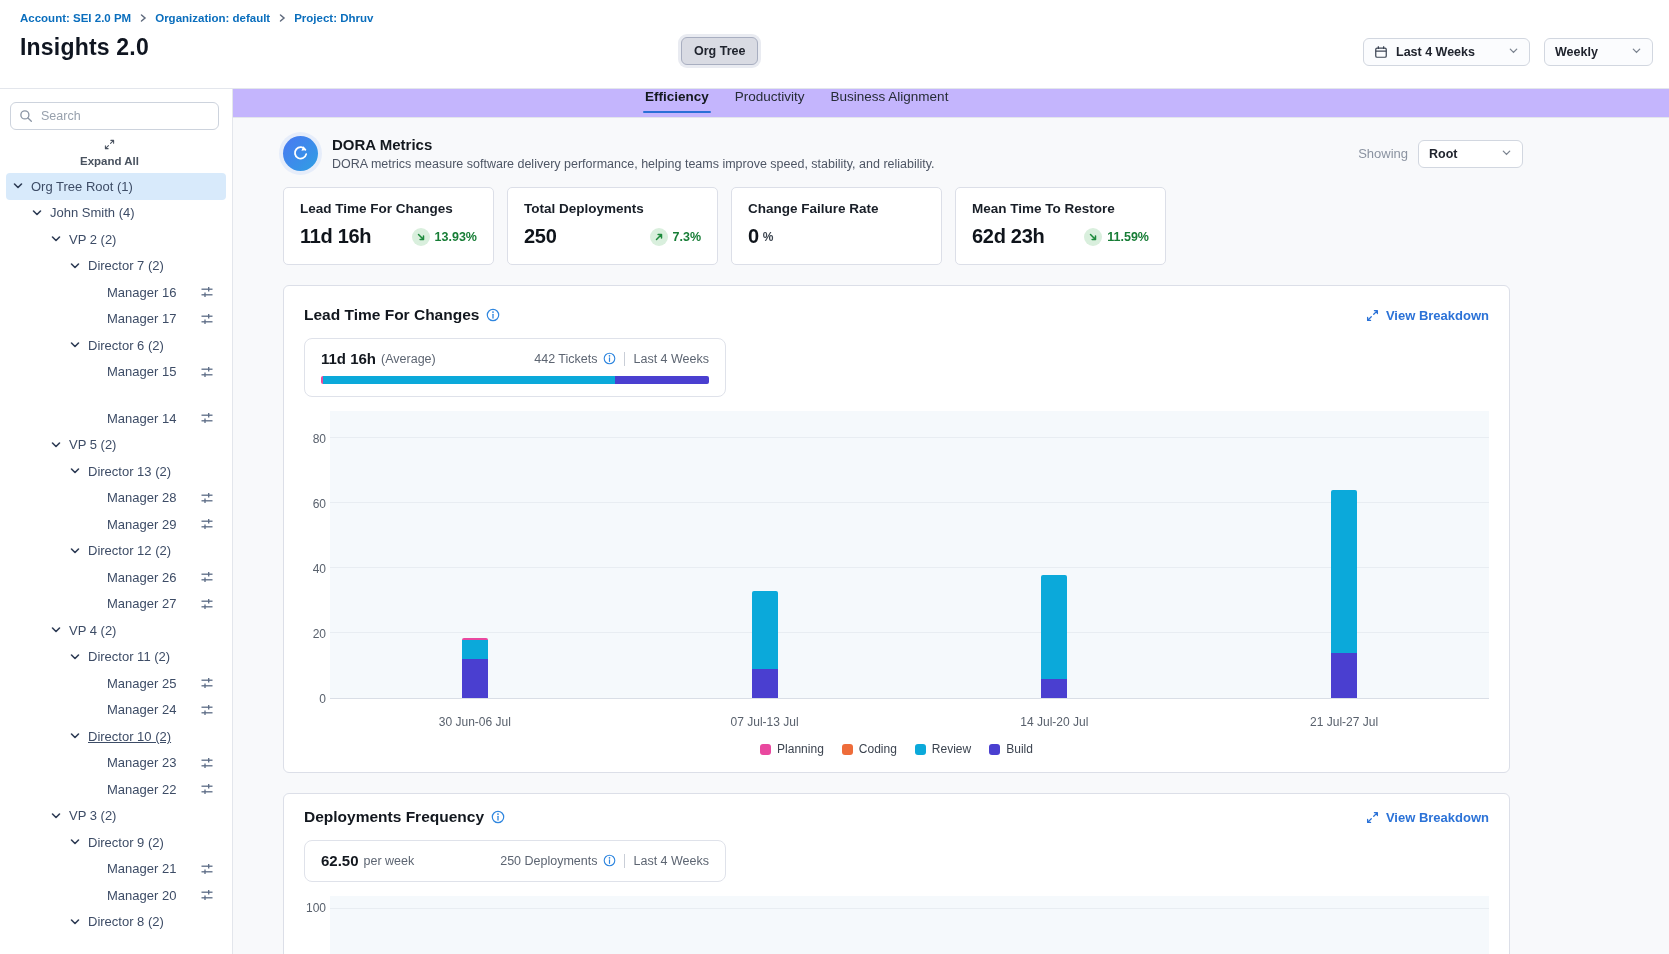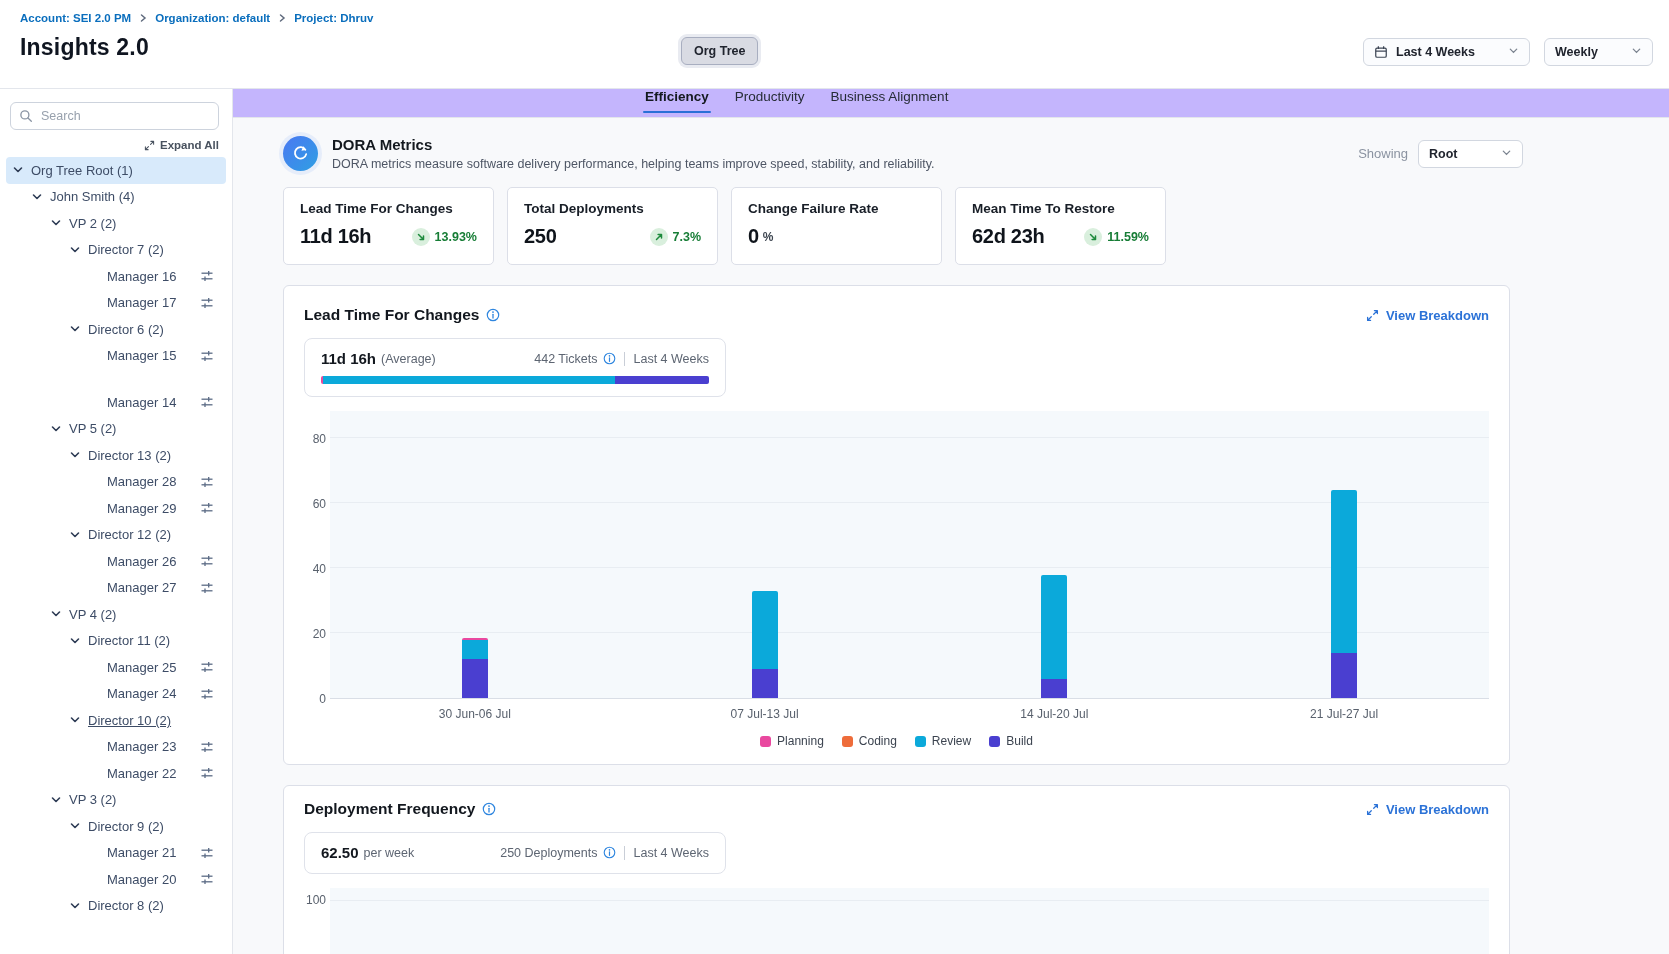--- a/index.html
+++ b/index.html
@@ -22,21 +22,21 @@
 
   
   .body { display:flex; height:866px; border-top:1px solid #e3e6ec; }
   .sidebar { width:233px; border-right:1px solid #e3e6ec; background:#fff; flex:none; display:flex; flex-direction:column; overflow:hidden; }
   .side-header { height:33px; border-bottom:1px solid #e6e8ee; display:flex; align-items:center; padding:0 12px; gap:7px; }
   .side-header-label { font-size:14px; font-weight:800; color:#161c26; flex:1; }
   .search-wrap { margin:13px 13px 0 10px; position:relative; }
   .search-input { width:100%; height:28px; border:1px solid #cdd3dd; border-radius:6px; padding:0 8px 0 30px; font-size:12.5px; color:#30394a; outline:none; background:#fff; }
   .search-input::placeholder { color:#98a1ad; }
   .search-icon { position:absolute; left:9px; top:7px; }
-  .expand-all { display:flex; justify-content:flex-end; align-items:center; gap:5px; margin:9px 13px 4px 0; font-size:11.5px; font-weight:600; color:#49525f; cursor:pointer; }
+  .expand-all { display:flex; justify-content:flex-end; align-items:center; gap:5px; margin:9px 13px 4px 0; font-size:11.5px; font-weight:600; color:#49525f; cursor:pointer;flex-direction:column; }
   .tree { flex:1; overflow:hidden; padding:2px 0; }
   .tree-row { display:flex; align-items:center; height:26.5px; margin:0 6px; border-radius:4px; font-size:13px; color:#3d4c66; cursor:pointer; }
   .tree-row.selected { background:#d8eafb; }
   .tree-chev { display:flex; width:13px; margin-right:6px; flex:none; }
   .tree-label { white-space:nowrap; }
   .tree-filter { margin-left:auto; margin-right:12px; display:flex; cursor:pointer; }
 
   
   .main { flex:1; display:flex; flex-direction:column; overflow:hidden; background:#f8f9fb; }
   .tabrow { height:29px; background:#c4b5fd; border-bottom:1px solid #e3e6ec; display:flex; align-items:flex-start; padding-left:412px; gap:26px; flex:none; }
@@ -84,21 +84,21 @@
 
   
   .chart-wrap { margin-top:14px; }
   .chart-main { display:flex; }
   .ylabels { width:26px; position:relative; flex:none; }
   .ylabel { position:absolute; right:4px; font-size:12px; color:#59616d; transform:translateY(0); }
   .plot { flex:1; position:relative; height:288px; background:#f5f9fc; border-bottom:1px solid #d9dee6; }
   .gridline { position:absolute; left:0; right:0; height:1px; background:#e8edf2; }
   .band { position:absolute; bottom:0; width:25%; display:flex; justify-content:center; }
   .bar { width:26px; display:flex; flex-direction:column-reverse; border-radius:2px 2px 0 0; overflow:hidden; }
-  .xlabels { display:flex; margin-left:26px; margin-top:8px; }
+  .xlabels { display:flex; margin-left:26px; margin-top:16px; }
   .xlabel { width:25%; text-align:center; font-size:12px; color:#59616d; }
   .legend { display:flex; justify-content:center; gap:18px; margin-top:13px; }
   .legend-item { display:flex; align-items:center; gap:6px; font-size:12px; color:#3c4450; cursor:pointer; }
   .legend-swatch { width:11px; height:11px; border-radius:3px; }
 
   
   .df-plot { flex:1; position:relative; height:200px; background:#f5f9fc; }
   .df-grid { position:absolute; left:0; right:0; top:12px; height:1px; background:#e8edf2; }
 </style>
 </head>
@@ -714,21 +714,21 @@
                 <span class="legend-item">
                   <span class="legend-swatch" style="background: rgb(74, 63, 208);"></span>
                   <span>Build</span>
                 </span>
               </div>
           </div>
         </div>
 
         <div class="section-card" style="padding-top:12px">
           <div class="section-head">
-            <span class="section-title">Deployment Frequency</span>
+            <span class="section-title">Deployments Frequency</span>
             <span class="info-icon">
               <svg width="14" height="14" viewBox="0 0 14 14">
                   <circle cx="7" cy="7" r="5.7" fill="none" stroke="#2f86df" stroke-width="1.2"></circle>
                   <line x1="7" y1="6.3" x2="7" y2="10" stroke="#2f86df" stroke-width="1.3" stroke-linecap="round"></line>
                   <circle cx="7" cy="4.1" r="0.9" fill="#2f86df"></circle>
                 </svg>
             </span>
             <span class="view-breakdown">
               <span style="display:flex">
                 <svg width="13" height="13" viewBox="0 0 16 16">

